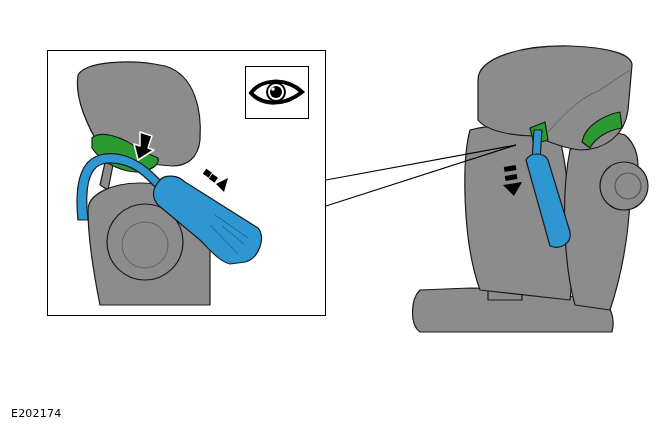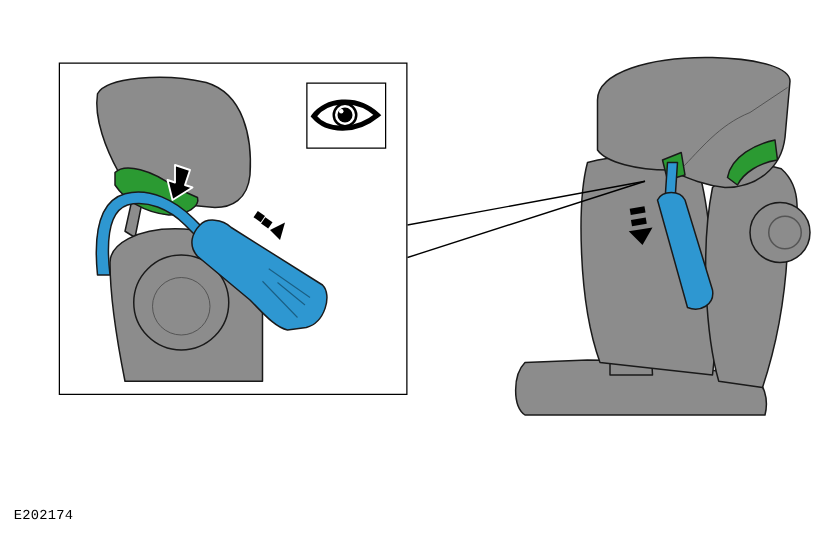--- a/index.html
+++ b/index.html
@@ -1,18 +1,18 @@
 <!DOCTYPE html>
 <html><head>
 <meta charset="utf-8">
 <style>
   html,body{margin:0;padding:0;background:#fff;}
   body{width:672px;height:442px;position:relative;overflow:hidden;font-family:"DejaVu Sans",sans-serif;}
   .canvas{position:absolute;left:0;top:0;width:672px;height:442px;}
-  .figure-id{position:absolute;left:11px;top:407px;font-size:11px;color:#000;letter-spacing:0.2px;font-family:Liberation Mono, monospace;}
+  .figure-id{position:absolute;left:11px;top:407px;font-size:11px;color:#000;letter-spacing:0.2px;}
 </style>
 </head>
 <body>
 
 <div class="canvas">
 <svg width="672" height="442" viewBox="0 0 672 442" xmlns="http://www.w3.org/2000/svg">
 
   <g stroke="#1a1a1a" stroke-width="1.2" stroke-linejoin="round">
 
     <path d="M420,290 C410,300 410,325 420,332 L612,332 C615,320 612,305 600,300 L560,295 C540,290 500,288 470,288 Z" fill="#8c8c8c"></path>

